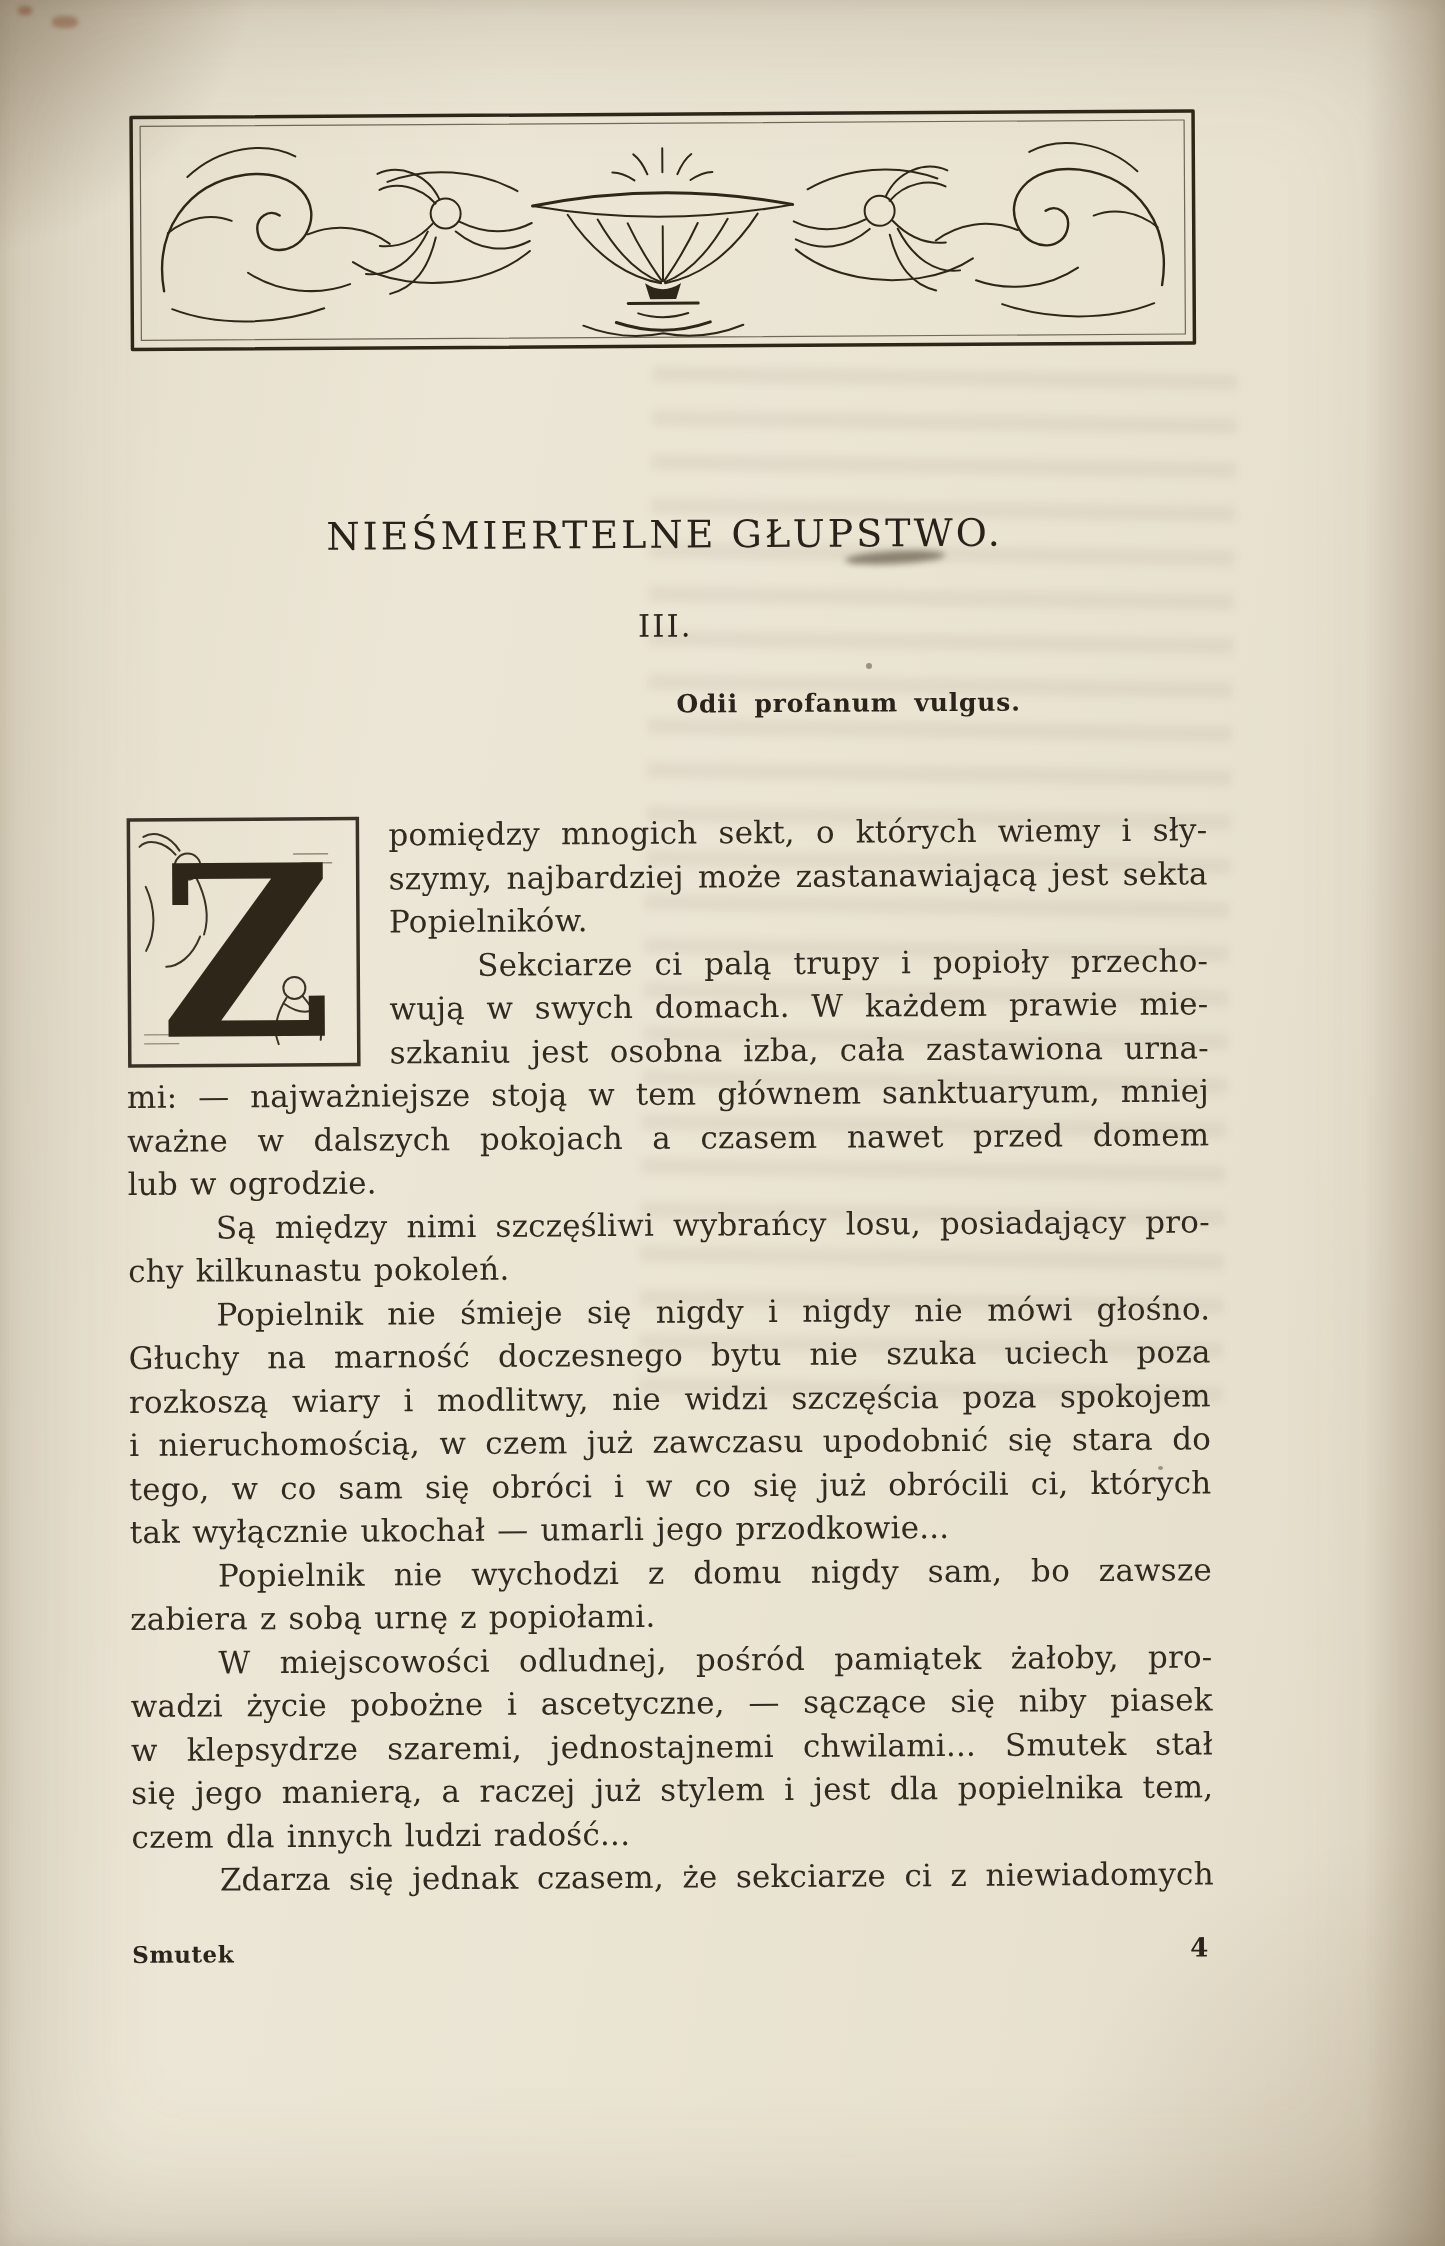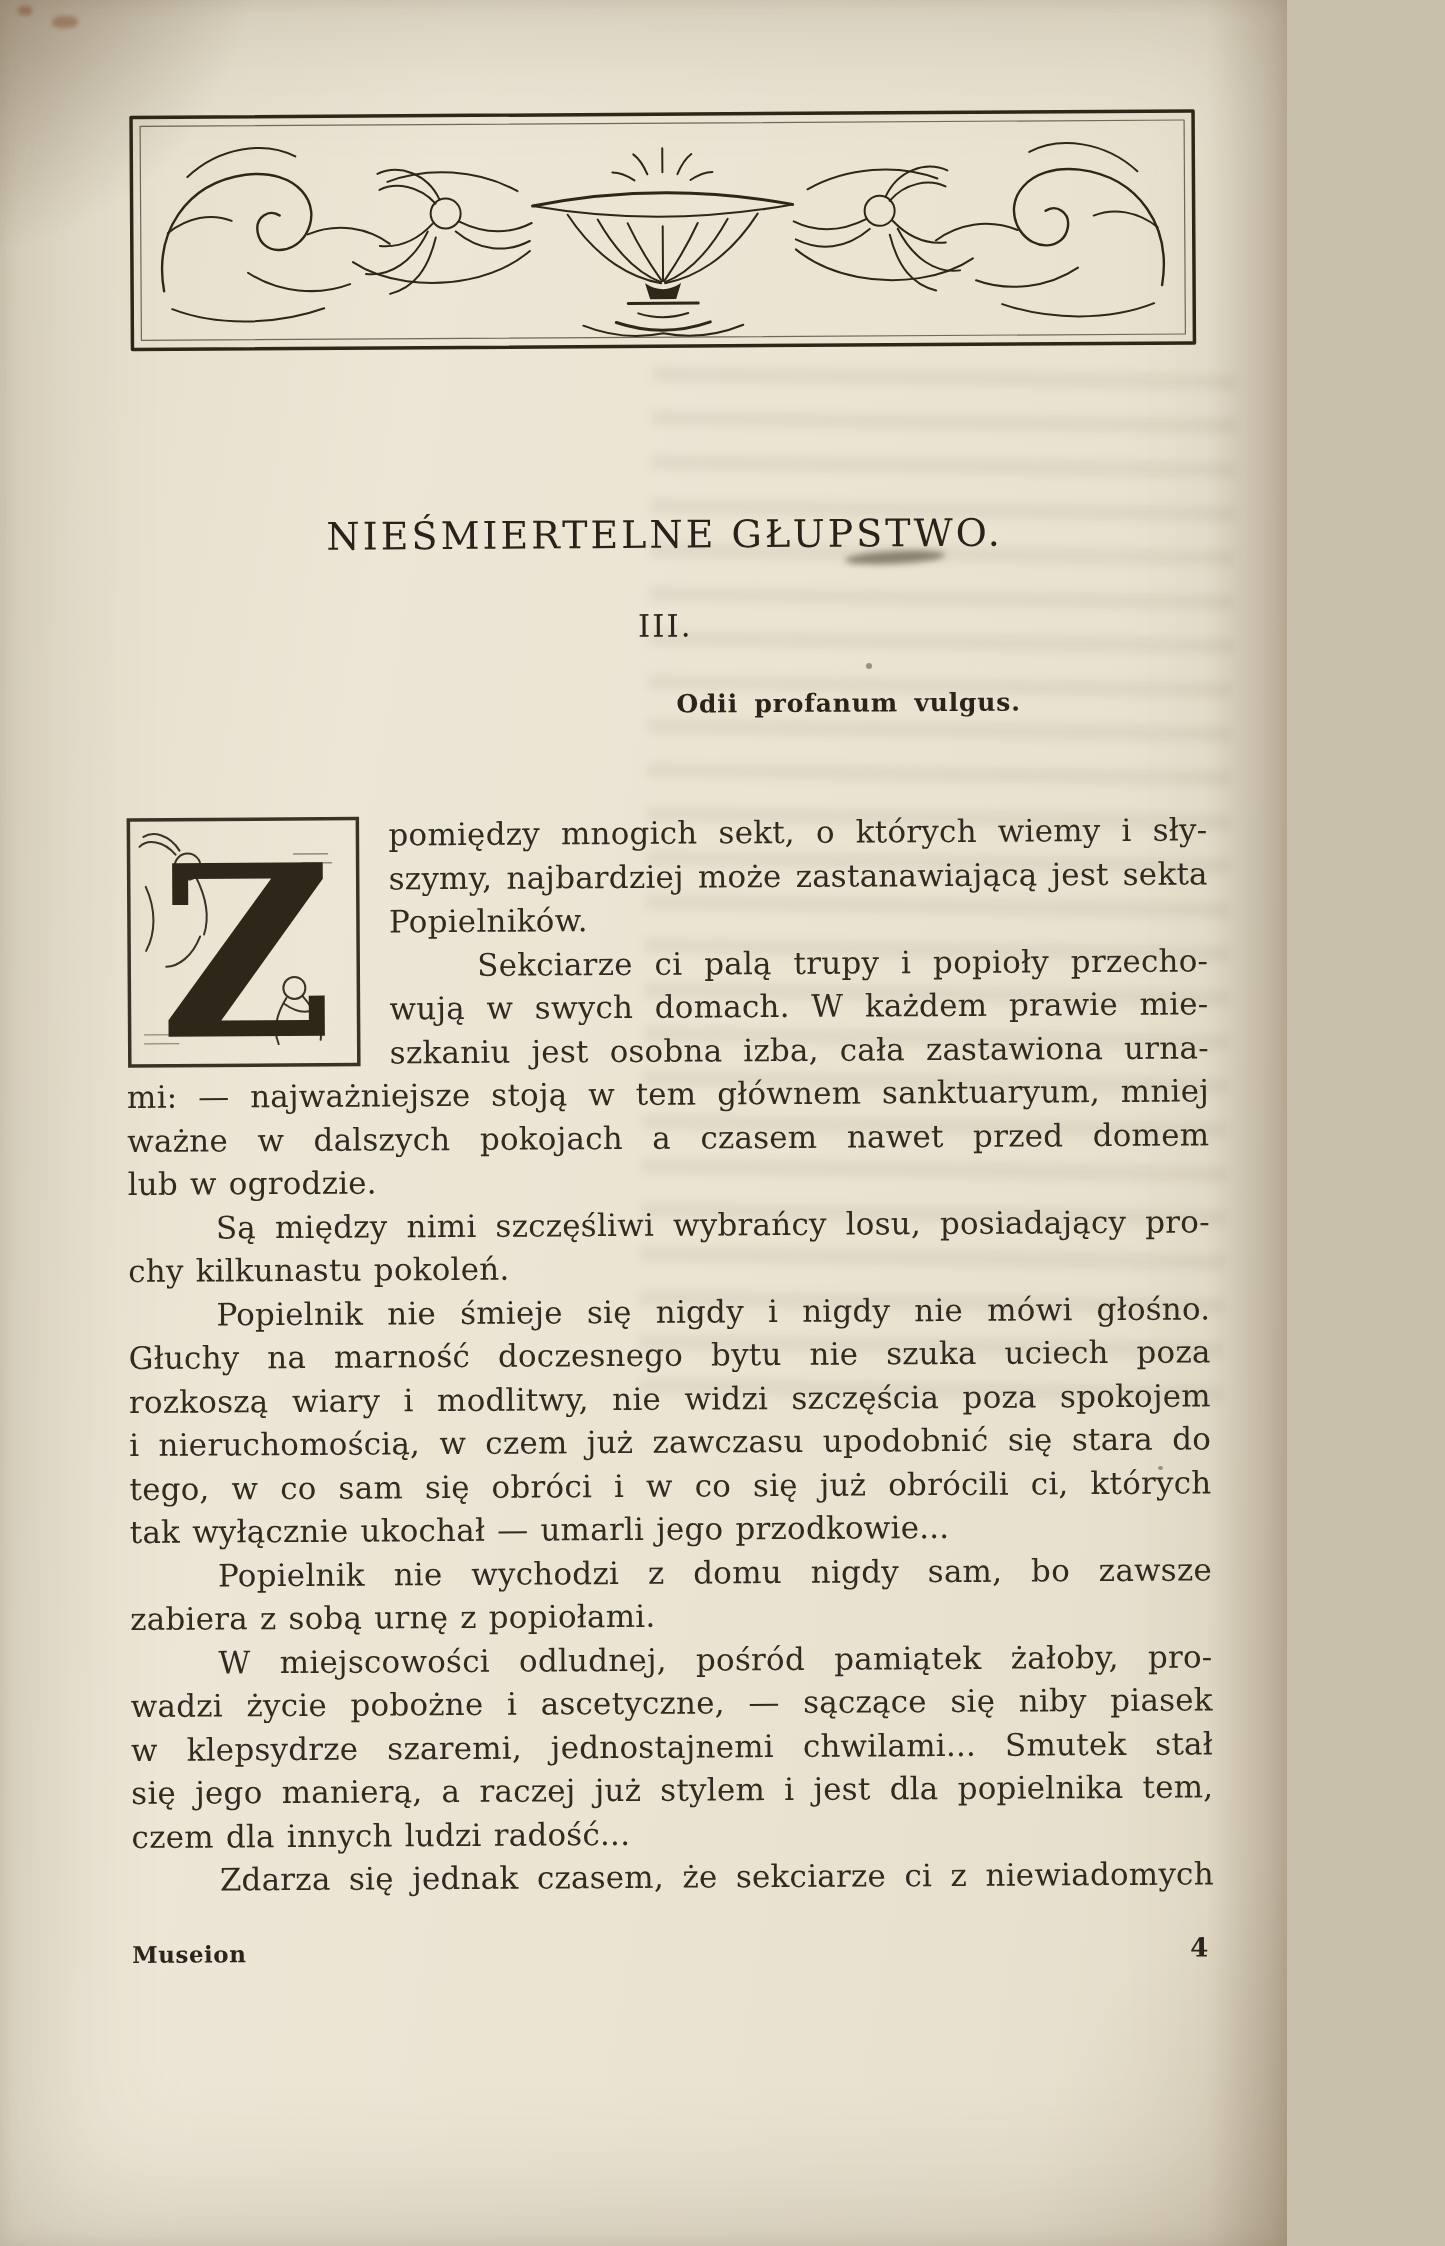--- a/index.html
+++ b/index.html
@@ -1,17 +1,17 @@
 <!DOCTYPE html>
 <html><head>
 <meta charset="utf-8">
 <style>
   html,body{margin:0;padding:0;background:#c9c0ac;}
   .sheet{
-    position:relative;width:1287px;height:2246px;overflow:hidden;
+    position:relative;width:1445px;height:2246px;overflow:hidden;
     background:
       radial-gradient(circle at -60px -60px, rgba(72,50,26,.45), rgba(72,50,26,0) 320px),
       radial-gradient(circle at 1445px 2246px, rgba(110,88,58,.20), rgba(110,88,58,0) 420px),
       linear-gradient(100deg,#e3dcc9 0%, #ece6d6 28%, #eae4d3 55%, #e7e0ce 82%, #e2dac6 100%);
     box-shadow: inset 0 0 150px rgba(104,84,56,.30), inset 0 0 20px rgba(104,84,56,.16);
     font-family:"DejaVu Serif","Liberation Serif",serif;
     color:#2e2720;
   }
   .edge-right{position:absolute;top:0;right:0;width:80px;height:2246px;
     background:linear-gradient(90deg,rgba(96,74,46,0),rgba(96,74,46,.22));}
@@ -165,19 +165,19 @@
       <div class="line ind">Popielnik nie wychodzi z domu nigdy sam, bo zawsze</div>
       <div class="line end">zabiera z sobą urnę z popiołami.</div>
       <div class="line ind">W miejscowości odludnej, pośród pamiątek żałoby, pro-</div>
       <div class="line">wadzi życie pobożne i ascetyczne, — sączące się niby piasek</div>
       <div class="line">w klepsydrze szaremi, jednostajnemi chwilami... Smutek stał</div>
       <div class="line">się jego manierą, a raczej już stylem i jest dla popielnika tem,</div>
       <div class="line end">czem dla innych ludzi radość...</div>
       <div class="line ind">Zdarza się jednak czasem, że sekciarze ci z niewiadomych</div>
 
       <div class="footer">
-        <span class="imprint">Museion</span>
+        <span class="imprint">Smutek</span>
         <span class="pagenum">4</span>
       </div>
     </div>
 
   </div>
 </div>
 
 </body></html>

